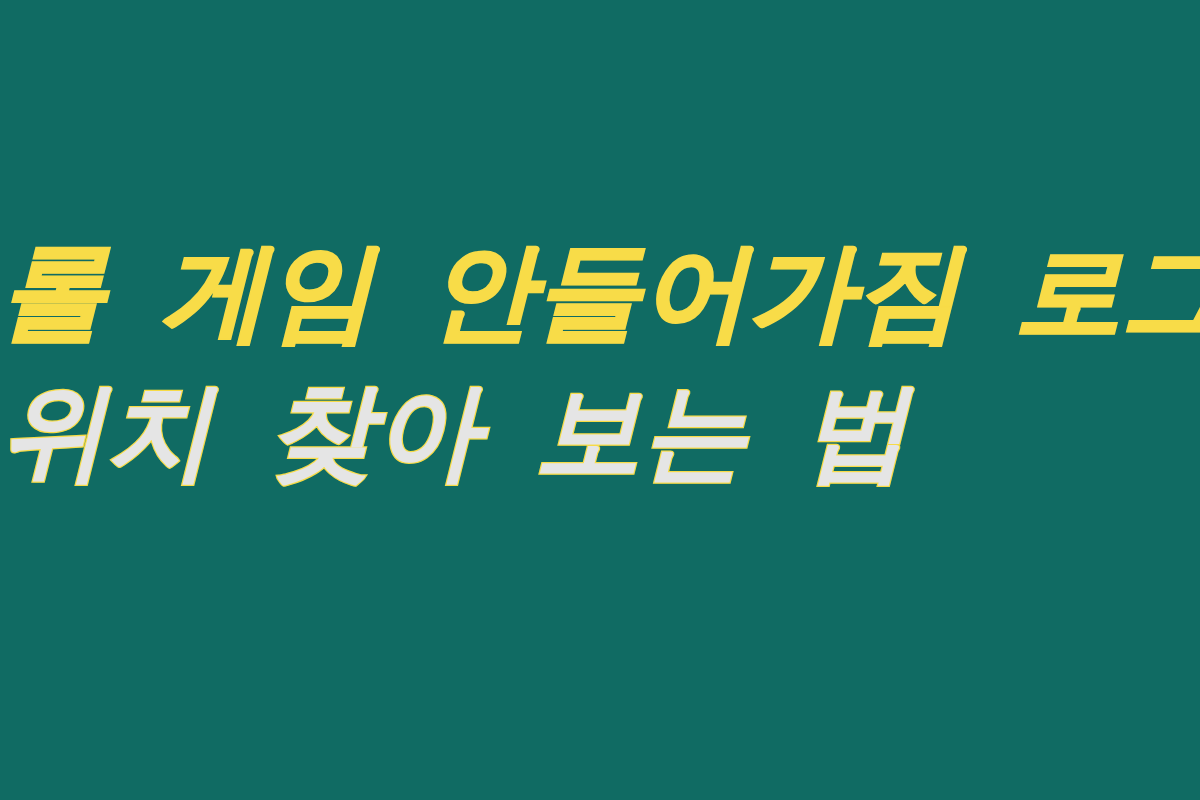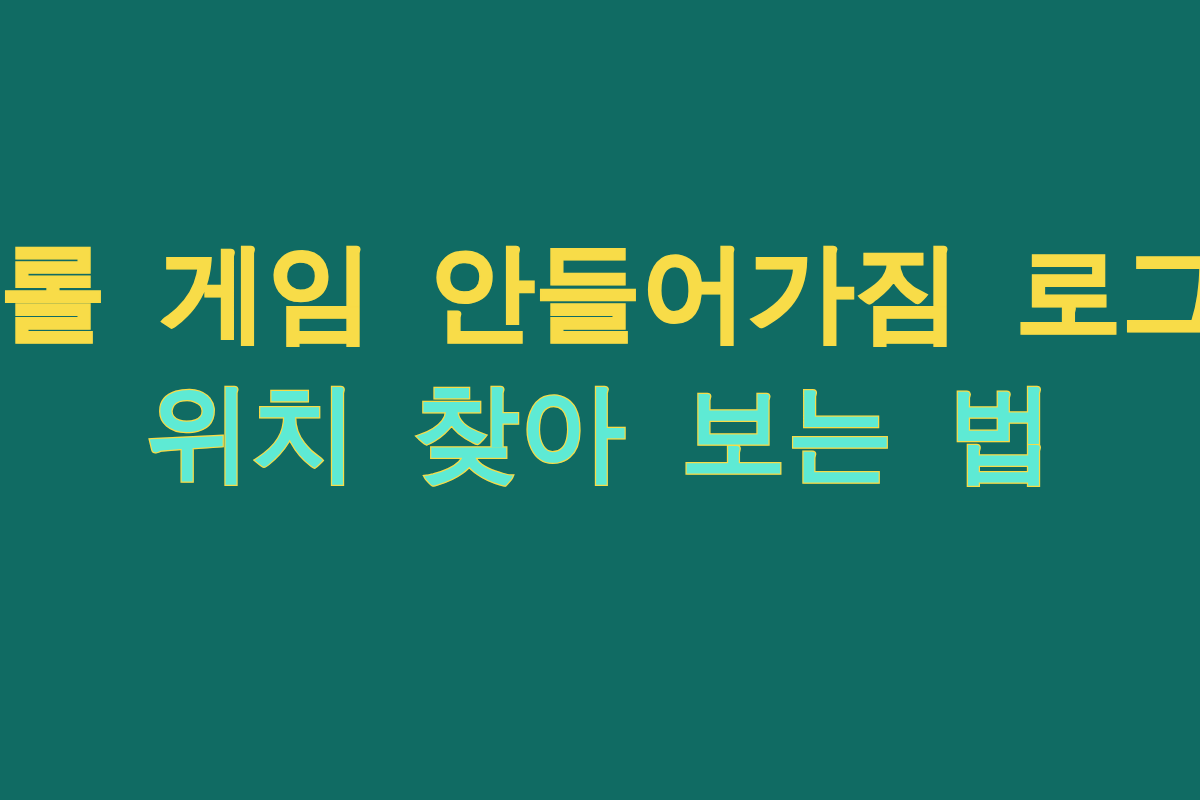--- a/index.html
+++ b/index.html
@@ -23,25 +23,26 @@
     display: flex;
     flex-direction: column;
     align-items: center;
     justify-content: center;
     box-sizing: border-box;
     overflow: hidden;
   }
 
   #title-block {
     width: 100%;
-    text-align: center;
+    text-align: left;
     
     margin-top: -76px;
     -webkit-user-select: none;
     user-select: none;
+    font-style: italic;
   }
 
   .title-line {
     display: block;
     color: #F8DC48;
     font-family: "DejaVu Sans", "Liberation Sans", sans-serif;
     font-weight: 700;
     font-size: 108px;
     line-height: 140px;
     letter-spacing: 0.005em;
@@ -66,17 +67,17 @@
 </style>
 </head>
 <body>
 
 <div id="banner" style="background: rgb(16, 107, 99);">
 
   <div id="title-block">
 
     <span class="title-line line-1" style="color: rgb(248, 220, 72); -webkit-text-stroke: 2.5px rgb(248, 220, 72);">롤 게임 안들어가짐 로그</span>
 
-    <span class="title-line line-2" style="color: #5eead4; -webkit-text-stroke: 2.5px rgb(248, 220, 72);">위치 찾아 보는 법</span>
+    <span class="title-line line-2" style="color: #e5e5e5; -webkit-text-stroke: 2.5px rgb(248, 220, 72);">위치 찾아 보는 법</span>
 
   </div>
 
 </div>
 
 </body></html>

